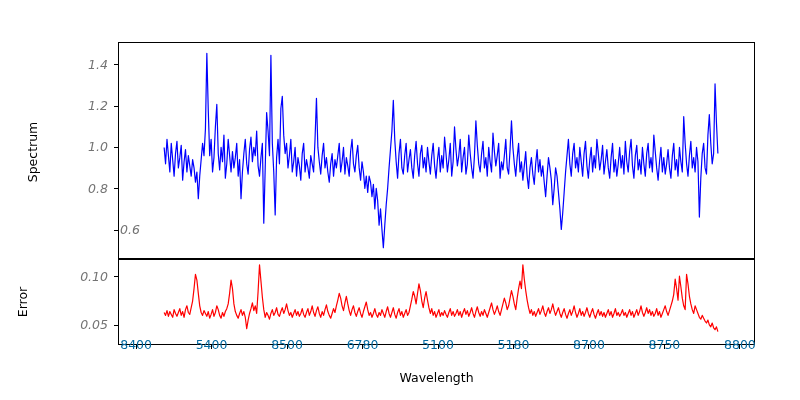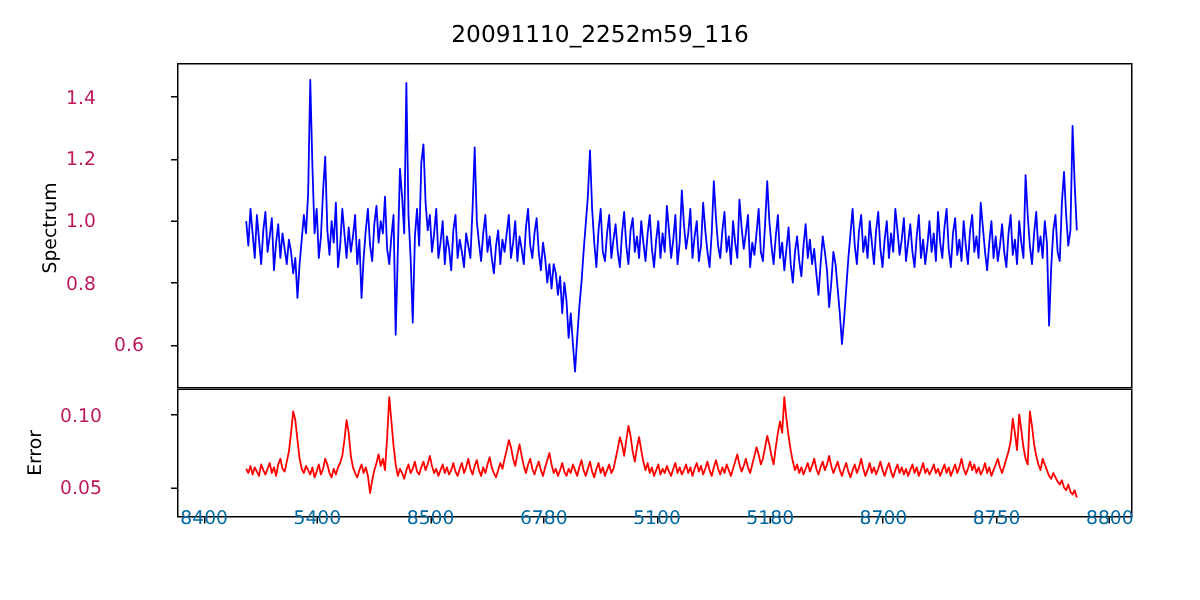--- a/index.html
+++ b/index.html
@@ -43,24 +43,25 @@
   .ytick{
     position:absolute;
     width:4px;height:0;
     border-top:1.1px solid #000000;
     left:114px;
   }
   .ytick-label{
     position:absolute;
     right:0;
     width:100px;
-    text-align:center;
+    text-align:right;
     font-size:12.5px;
-    color:#be185d;
+    color:#737373;
     white-space:nowrap;
+    font-style:italic;
   }
   .xtick{
     position:absolute;
     height:4px;width:0;
     border-left:1.1px solid #000000;
     top:345px;
   }
   .xtick-label{
     position:absolute;
     top:337px;
@@ -96,21 +97,20 @@
     text-align:center;
     font-size:12.5px;
     color:#000000;
   }
 </style>
 </head>
 <body>
 
 <div id="figure">
 
-  <div id="chart-title">20091110_2252m59_116</div>
 
   <div class="axes" id="axes-spectrum">
     <svg class="plot-svg" id="svg-spectrum" viewBox="0 0 637 217" preserveAspectRatio="none">
         <path d="M45.28 105.40L46.71 121.93L48.14 97.13L49.57 113.67L51.00 130.20L52.42 101.27L53.85 117.80L55.28 134.33L56.71 111.60L58.14 99.20L59.56 126.07L60.99 115.73L62.42 103.33L63.85 138.47L65.28 119.87L66.70 107.47L68.13 130.20L69.56 113.67L70.99 124.00L72.42 134.33L73.84 117.80L75.27 126.07L76.70 140.53L78.13 130.20L79.56 157.07L80.98 134.33L82.41 117.80L83.84 101.27L85.27 113.67L86.70 86.80L88.12 10.33L89.55 68.20L90.98 113.67L92.41 97.13L93.84 130.20L95.26 115.73L96.69 84.73L98.12 62.00L99.55 111.60L100.98 128.13L102.40 105.40L103.83 119.87L105.26 93.00L106.69 136.40L108.12 121.93L109.54 97.13L110.97 113.67L112.40 130.20L113.83 109.53L115.26 126.07L116.68 115.73L118.11 101.27L119.54 134.33L120.97 117.80L122.40 157.07L123.82 130.20L125.25 111.60L126.68 97.13L128.11 121.93L129.54 132.27L130.96 107.47L132.39 95.07L133.82 119.87L135.25 105.40L136.68 113.67L138.10 88.87L139.53 124.00L140.96 134.33L142.39 115.73L143.82 101.27L145.24 181.87L146.67 126.07L148.10 70.27L149.53 88.87L150.96 113.67L152.38 12.40L153.81 101.27L155.24 130.20L156.67 173.60L158.10 115.73L159.52 97.13L160.95 121.93L162.38 66.13L163.81 53.73L165.24 93.00L166.66 111.60L168.09 101.27L169.52 126.07L170.95 113.67L172.38 97.13L173.80 130.20L175.23 119.87L176.66 105.40L178.09 134.33L179.52 115.73L180.94 124.00L182.37 138.47L183.80 111.60L185.23 101.27L186.66 130.20L188.08 117.80L189.51 126.07L190.94 136.40L192.37 113.67L193.80 121.93L195.22 130.20L196.65 97.13L198.08 55.80L199.51 105.40L200.94 119.87L202.36 132.27L203.79 113.67L205.22 101.27L206.65 126.07L208.08 115.73L209.50 130.20L210.93 140.53L212.36 121.93L213.79 111.60L215.22 134.33L216.64 117.80L218.07 126.07L219.50 113.67L220.93 101.27L222.36 130.20L223.78 119.87L225.21 105.40L226.64 132.27L228.07 115.73L229.50 124.00L230.92 134.33L232.35 109.53L233.78 97.13L235.21 121.93L236.64 130.20L238.06 113.67L239.49 103.33L240.92 126.07L242.35 138.47L243.77 119.87L245.20 130.20L246.63 146.73L248.06 134.33L249.49 150.87L250.91 134.33L252.34 140.53L253.77 155.00L255.20 142.60L256.63 167.40L258.05 146.73L259.48 159.13L260.91 183.93L262.34 167.40L263.77 188.07L265.19 206.67L266.62 183.93L268.05 163.27L269.48 146.73L270.91 126.07L272.33 107.47L273.76 88.87L275.19 57.87L276.62 97.13L278.05 119.87L279.47 136.40L280.90 111.60L282.33 97.13L283.76 126.07L285.19 132.27L286.61 113.67L288.04 101.27L289.47 130.20L290.90 117.80L292.33 107.47L293.75 126.07L295.18 136.40L296.61 113.67L298.04 99.20L299.47 121.93L300.89 134.33L302.32 111.60L303.75 103.33L305.18 126.07L306.61 115.73L308.03 130.20L309.46 105.40L310.89 119.87L312.32 132.27L313.75 113.67L315.17 101.27L316.60 124.00L318.03 136.40L319.46 117.80L320.89 105.40L322.31 130.20L323.74 113.67L325.17 126.07L326.60 95.07L328.03 111.60L329.45 130.20L330.88 117.80L332.31 101.27L333.74 134.33L335.17 119.87L336.59 84.73L338.02 107.47L339.45 124.00L340.88 113.67L342.31 97.13L343.73 130.20L345.16 115.73L346.59 105.40L348.02 132.27L349.45 121.93L350.87 93.00L352.30 111.60L353.73 126.07L355.16 136.40L356.59 113.67L358.01 78.53L359.44 103.33L360.87 121.93L362.30 130.20L363.73 111.60L365.15 99.20L366.58 126.07L368.01 115.73L369.44 134.33L370.87 105.40L372.29 119.87L373.72 130.20L375.15 90.93L376.58 109.53L378.01 124.00L379.43 113.67L380.86 101.27L382.29 136.40L383.72 119.87L385.15 128.13L386.57 113.67L388.00 97.13L389.43 126.07L390.86 132.27L392.29 107.47L393.71 78.53L395.14 105.40L396.57 121.93L398.00 134.33L399.43 115.73L400.85 101.27L402.28 130.20L403.71 119.87L405.14 138.47L406.57 124.00L407.99 109.53L409.42 134.33L410.85 146.73L412.28 126.07L413.71 115.73L415.13 132.27L416.56 142.60L417.99 121.93L419.42 107.47L420.85 130.20L422.27 117.80L423.70 134.33L425.13 124.00L426.56 140.53L427.99 155.00L429.41 134.33L430.84 115.73L432.27 126.07L433.70 138.47L435.13 163.27L436.55 146.73L437.98 126.07L439.41 134.33L440.84 150.87L442.27 167.40L443.69 188.07L445.12 171.53L446.55 150.87L447.98 130.20L449.41 113.67L450.83 97.13L452.26 121.93L453.69 134.33L455.12 111.60L456.55 101.27L457.97 126.07L459.40 115.73L460.83 130.20L462.26 105.40L463.69 119.87L465.11 134.33L466.54 111.60L467.97 99.20L469.40 124.00L470.83 136.40L472.25 117.80L473.68 105.40L475.11 130.20L476.54 113.67L477.97 126.07L479.39 97.13L480.82 111.60L482.25 128.13L483.68 117.80L485.11 103.33L486.53 132.27L487.96 119.87L489.39 107.47L490.82 126.07L492.25 136.40L493.67 115.73L495.10 101.27L496.53 130.20L497.96 117.80L499.39 134.33L500.81 121.93L502.24 105.40L503.67 126.07L505.10 113.67L506.53 132.27L507.95 99.20L509.38 119.87L510.81 130.20L512.24 109.53L513.67 97.13L515.09 124.00L516.52 136.40L517.95 113.67L519.38 103.33L520.81 128.13L522.23 117.80L523.66 132.27L525.09 105.40L526.52 121.93L527.95 134.33L529.37 111.60L530.80 101.27L532.23 126.07L533.66 115.73L535.08 130.20L536.51 93.00L537.94 109.53L539.37 126.07L540.80 138.47L542.22 119.87L543.65 105.40L545.08 130.20L546.51 115.73L547.94 132.27L549.36 121.93L550.79 107.47L552.22 126.07L553.65 136.40L555.08 113.67L556.50 101.27L557.93 128.13L559.36 117.80L560.79 134.33L562.22 105.40L563.64 119.87L565.07 130.20L566.50 74.40L567.93 101.27L569.36 121.93L570.78 134.33L572.21 113.67L573.64 99.20L575.07 126.07L576.50 115.73L577.92 130.20L579.35 105.40L580.78 119.87L582.21 175.67L583.64 136.40L585.06 111.60L586.49 101.27L587.92 126.07L589.35 132.27L590.78 93.00L592.20 72.33L593.63 101.27L595.06 121.93L596.49 111.60L597.92 41.33L599.34 80.60L600.77 111.60" fill="none" stroke="#0000ff" stroke-width="1.2" stroke-linejoin="round" vector-effect="non-scaling-stroke"></path>
       </svg>
   </div>
 
   <div class="axes" id="axes-error">
     <svg class="plot-svg" id="svg-error" viewBox="0 0 637 86" preserveAspectRatio="none">
         <path d="M45.28 53.75L46.71 56.68L48.14 51.80L49.57 57.66L51.00 52.77L52.42 55.70L53.85 58.64L55.28 50.82L56.71 54.73L58.14 57.66L59.56 53.75L60.99 49.84L62.42 56.68L63.85 52.77L65.28 58.64L66.70 50.82L68.13 46.91L69.56 53.75L70.99 55.70L72.42 48.86L73.84 42.02L75.27 29.32L76.70 14.66L78.13 20.52L79.56 34.20L80.98 46.91L82.41 53.75L83.84 56.68L85.27 51.80L86.70 54.73L88.12 57.66L89.55 52.77L90.98 59.61L92.41 55.70L93.84 50.82L95.26 57.66L96.69 53.75L98.12 46.91L99.55 50.82L100.98 56.68L102.40 59.61L103.83 53.75L105.26 57.66L106.69 52.77L108.12 49.84L109.54 44.95L110.97 34.20L112.40 20.52L113.83 29.32L115.26 44.95L116.68 52.77L118.11 56.68L119.54 59.61L120.97 54.73L122.40 50.82L123.82 56.68L125.25 52.77L126.68 58.64L128.11 70.36L129.54 61.57L130.96 54.73L132.39 49.84L133.82 43.98L135.25 51.80L136.68 46.91L138.10 54.73L139.53 32.25L140.96 4.89L142.39 21.50L143.82 38.11L145.24 50.82L146.67 58.64L148.10 53.75L149.53 56.68L150.96 60.59L152.38 54.73L153.81 50.82L155.24 56.68L156.67 53.75L158.10 48.86L159.52 55.70L160.95 57.66L162.38 52.77L163.81 48.86L165.24 54.73L166.66 50.82L168.09 44.95L169.52 51.80L170.95 56.68L172.38 53.75L173.80 58.64L175.23 54.73L176.66 50.82L178.09 56.68L179.52 52.77L180.94 57.66L182.37 54.73L183.80 49.84L185.23 55.70L186.66 58.64L188.08 53.75L189.51 49.84L190.94 56.68L192.37 52.77L193.80 46.91L195.22 53.75L196.65 57.66L198.08 51.80L199.51 47.89L200.94 54.73L202.36 58.64L203.79 52.77L205.22 56.68L206.65 50.82L208.08 45.93L209.50 52.77L210.93 56.68L212.36 59.61L213.79 54.73L215.22 49.84L216.64 53.75L218.07 46.91L219.50 41.05L220.93 34.20L222.36 39.09L223.78 46.91L225.21 51.80L226.64 43.98L228.07 37.14L229.50 44.95L230.92 51.80L232.35 56.68L233.78 50.82L235.21 46.91L236.64 53.75L238.06 57.66L239.49 52.77L240.92 48.86L242.35 54.73L243.77 58.64L245.20 52.77L246.63 47.89L248.06 43.00L249.49 50.82L250.91 56.68L252.34 53.75L253.77 58.64L255.20 54.73L256.63 49.84L258.05 55.70L259.48 58.64L260.91 53.75L262.34 56.68L263.77 50.82L265.19 54.73L266.62 58.64L268.05 52.77L269.48 47.89L270.91 54.73L272.33 58.64L273.76 53.75L275.19 48.86L276.62 55.70L278.05 59.61L279.47 53.75L280.90 49.84L282.33 56.68L283.76 52.77L285.19 58.64L286.61 54.73L288.04 50.82L289.47 56.68L290.90 53.75L292.33 46.91L293.75 40.07L295.18 32.25L296.61 37.14L298.04 44.95L299.47 34.20L300.89 24.43L302.32 31.27L303.75 42.02L305.18 48.86L306.61 39.09L308.03 32.25L309.46 41.05L310.89 48.86L312.32 54.73L313.75 49.84L315.17 56.68L316.60 52.77L318.03 58.64L319.46 54.73L320.89 50.82L322.31 57.66L323.74 53.75L325.17 56.68L326.60 51.80L328.03 55.70L329.45 58.64L330.88 53.75L332.31 49.84L333.74 56.68L335.17 52.77L336.59 57.66L338.02 54.73L339.45 50.82L340.88 56.68L342.31 52.77L343.73 58.64L345.16 53.75L346.59 49.84L348.02 55.70L349.45 51.80L350.87 57.66L352.30 53.75L353.73 48.86L355.16 54.73L356.59 58.64L358.01 52.77L359.44 47.89L360.87 53.75L362.30 57.66L363.73 52.77L365.15 56.68L366.58 50.82L368.01 54.73L369.44 58.64L370.87 53.75L372.29 48.86L373.72 43.98L375.15 50.82L376.58 55.70L378.01 51.80L379.43 46.91L380.86 52.77L382.29 56.68L383.72 50.82L385.15 44.95L386.57 39.09L388.00 43.98L389.43 50.82L390.86 46.91L392.29 39.09L393.71 31.27L395.14 37.14L396.57 44.95L398.00 50.82L399.43 39.09L400.85 29.32L402.28 21.50L403.71 29.32L405.14 4.89L406.57 19.55L407.99 31.27L409.42 41.05L410.85 48.86L412.28 54.73L413.71 50.82L415.13 56.68L416.56 52.77L417.99 57.66L419.42 53.75L420.85 49.84L422.27 55.70L423.70 51.80L425.13 46.91L426.56 53.75L427.99 57.66L429.41 52.77L430.84 48.86L432.27 54.73L433.70 50.82L435.13 44.95L436.55 51.80L437.98 56.68L439.41 52.77L440.84 48.86L442.27 54.73L443.69 58.64L445.12 53.75L446.55 49.84L447.98 55.70L449.41 59.61L450.83 54.73L452.26 50.82L453.69 56.68L455.12 52.77L456.55 46.91L457.97 53.75L459.40 58.64L460.83 54.73L462.26 49.84L463.69 56.68L465.11 52.77L466.54 57.66L467.97 53.75L469.40 48.86L470.83 54.73L472.25 58.64L473.68 53.75L475.11 49.84L476.54 55.70L477.97 59.61L479.39 54.73L480.82 50.82L482.25 56.68L483.68 52.77L485.11 57.66L486.53 53.75L487.96 58.64L489.39 54.73L490.82 50.82L492.25 56.68L493.67 52.77L495.10 58.64L496.53 54.73L497.96 49.84L499.39 56.68L500.81 53.75L502.24 57.66L503.67 54.73L505.10 50.82L506.53 56.68L507.95 53.75L509.38 58.64L510.81 54.73L512.24 50.82L513.67 56.68L515.09 52.77L516.52 58.64L517.95 54.73L519.38 50.82L520.81 56.68L522.23 52.77L523.66 46.91L525.09 53.75L526.52 57.66L527.95 53.75L529.37 48.86L530.80 54.73L532.23 50.82L533.66 56.68L535.08 52.77L536.51 57.66L537.94 54.73L539.37 49.84L540.80 56.68L542.22 52.77L543.65 58.64L545.08 54.73L546.51 50.82L547.94 46.91L549.36 52.77L550.79 56.68L552.22 51.80L553.65 46.91L555.08 42.02L556.50 35.18L557.93 19.55L559.36 29.32L560.79 41.05L562.22 16.61L563.64 27.36L565.07 39.09L566.50 46.91L567.93 50.82L569.36 14.66L570.78 24.43L572.21 37.14L573.64 44.95L575.07 50.82L576.50 54.73L577.92 46.91L579.35 50.82L580.78 54.73L582.21 58.64L583.64 60.59L585.06 56.68L586.49 59.61L587.92 62.55L589.35 64.50L590.78 61.57L592.20 66.45L593.63 68.41L595.06 64.50L596.49 69.39L597.92 71.34L599.34 68.41L600.77 73.30" fill="none" stroke="#ff0000" stroke-width="1.2" stroke-linejoin="round" vector-effect="non-scaling-stroke"></path>
@@ -147,14 +147,15 @@
       <div class="xtick" style="left: 588.457px;"></div>
       <div class="xtick-label" style="left: 588.957px;">8700</div>
       <div class="xtick" style="left: 663.931px;"></div>
       <div class="xtick-label" style="left: 664.431px;">8750</div>
       <div class="xtick" style="left: 739.405px;"></div>
       <div class="xtick-label" style="left: 739.905px;">8800</div>
     </div>
 
   <div class="ylabel" id="ylabel-spectrum">Spectrum</div>
   <div class="ylabel" id="ylabel-error">Error</div>
+  <div id="xlabel">Wavelength</div>
 
 </div>
 
 </body></html>

